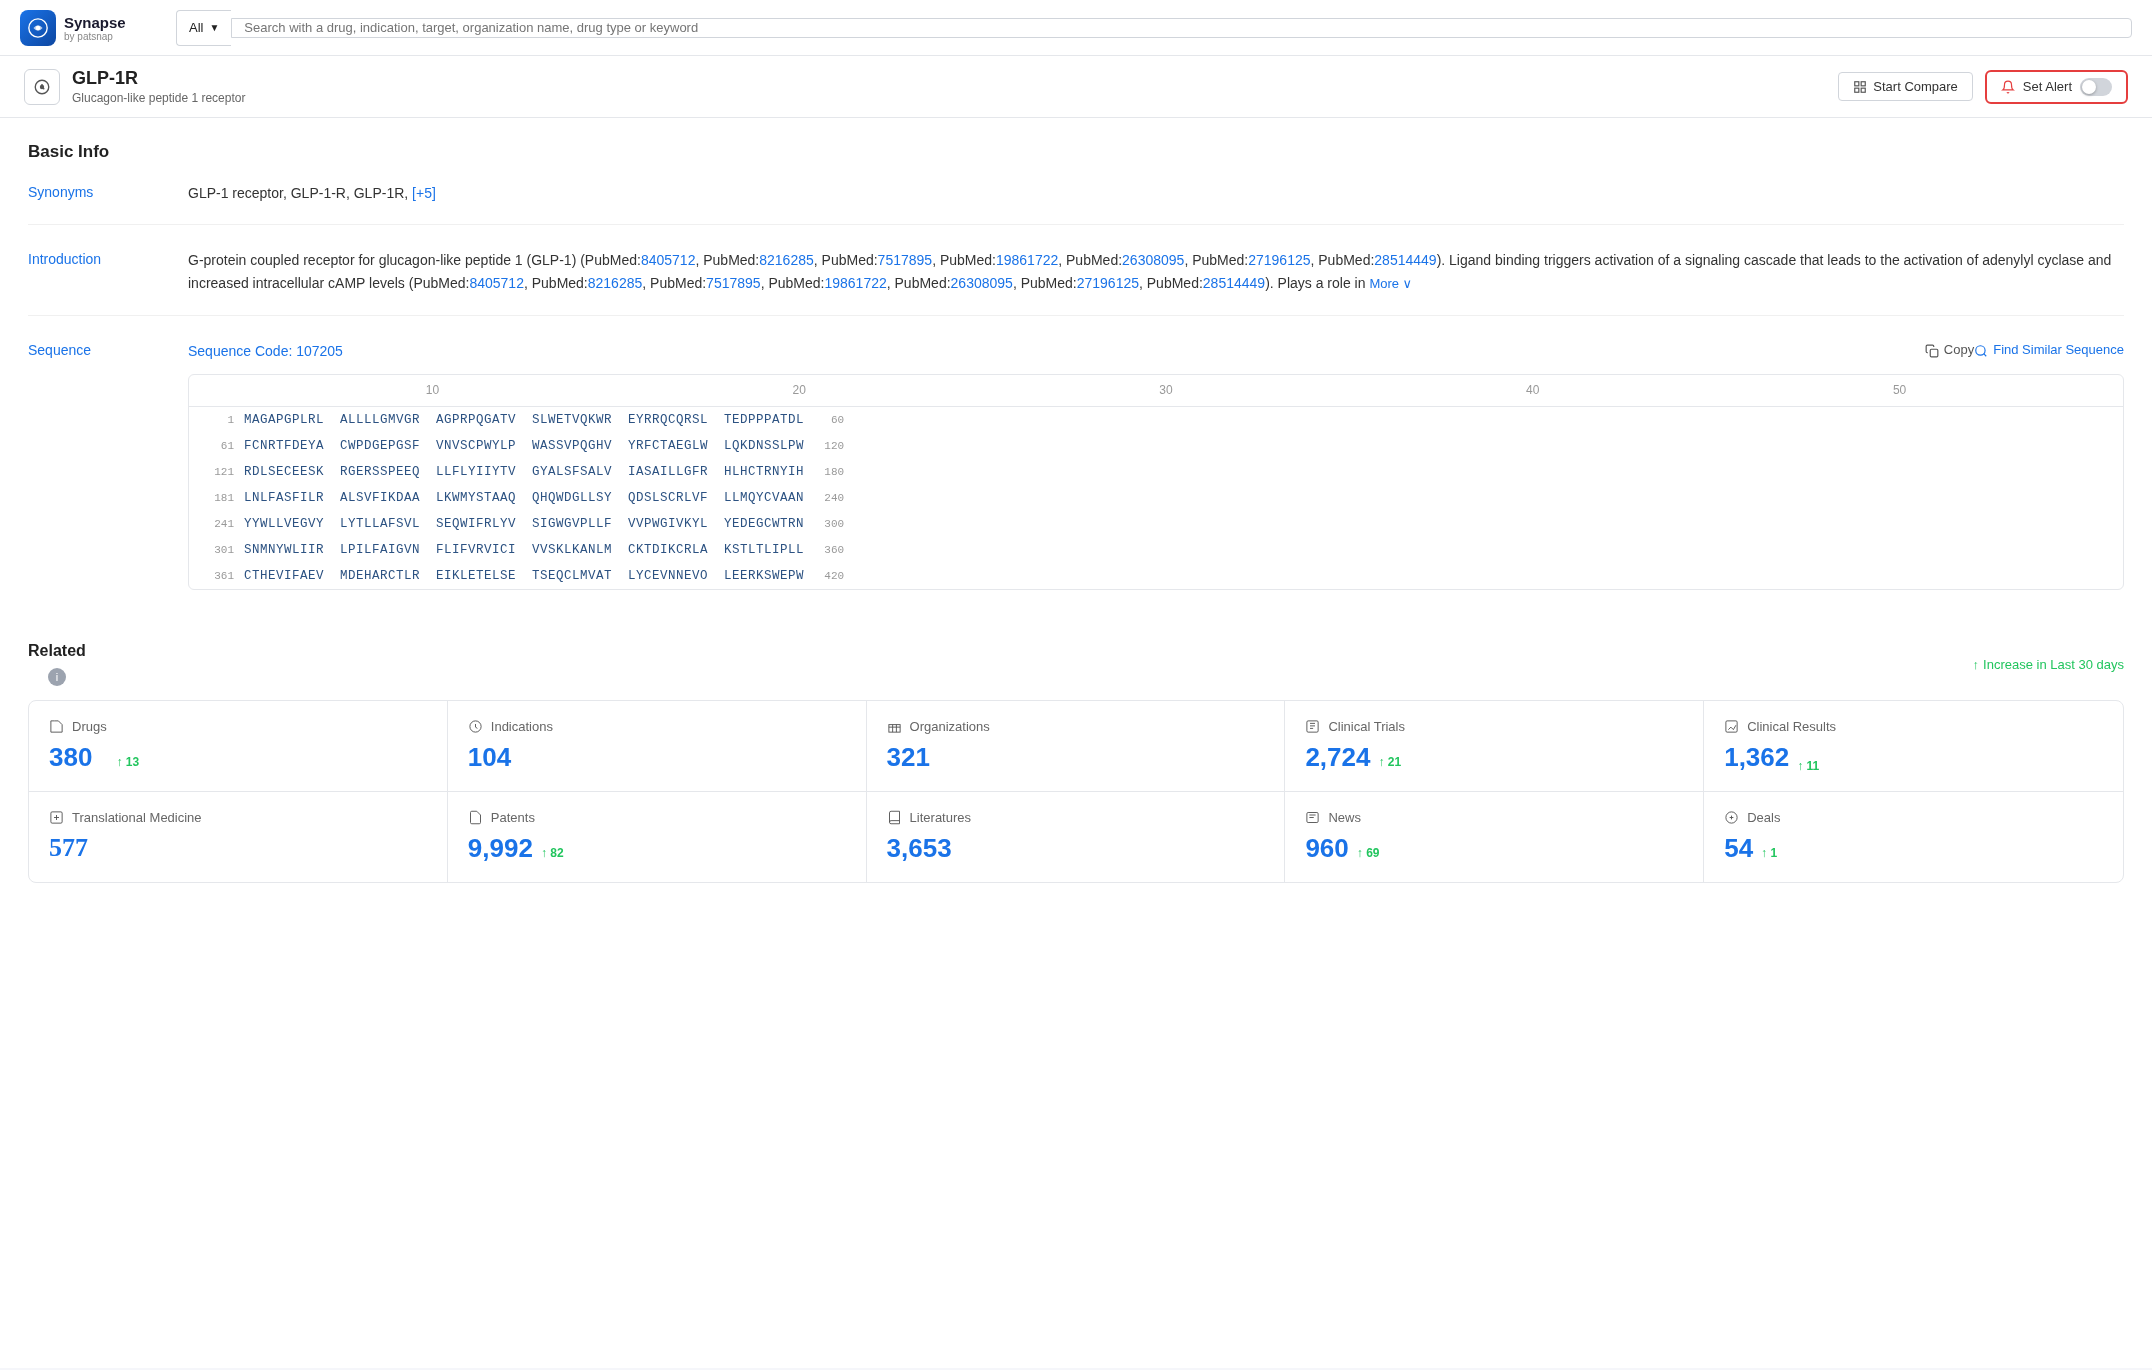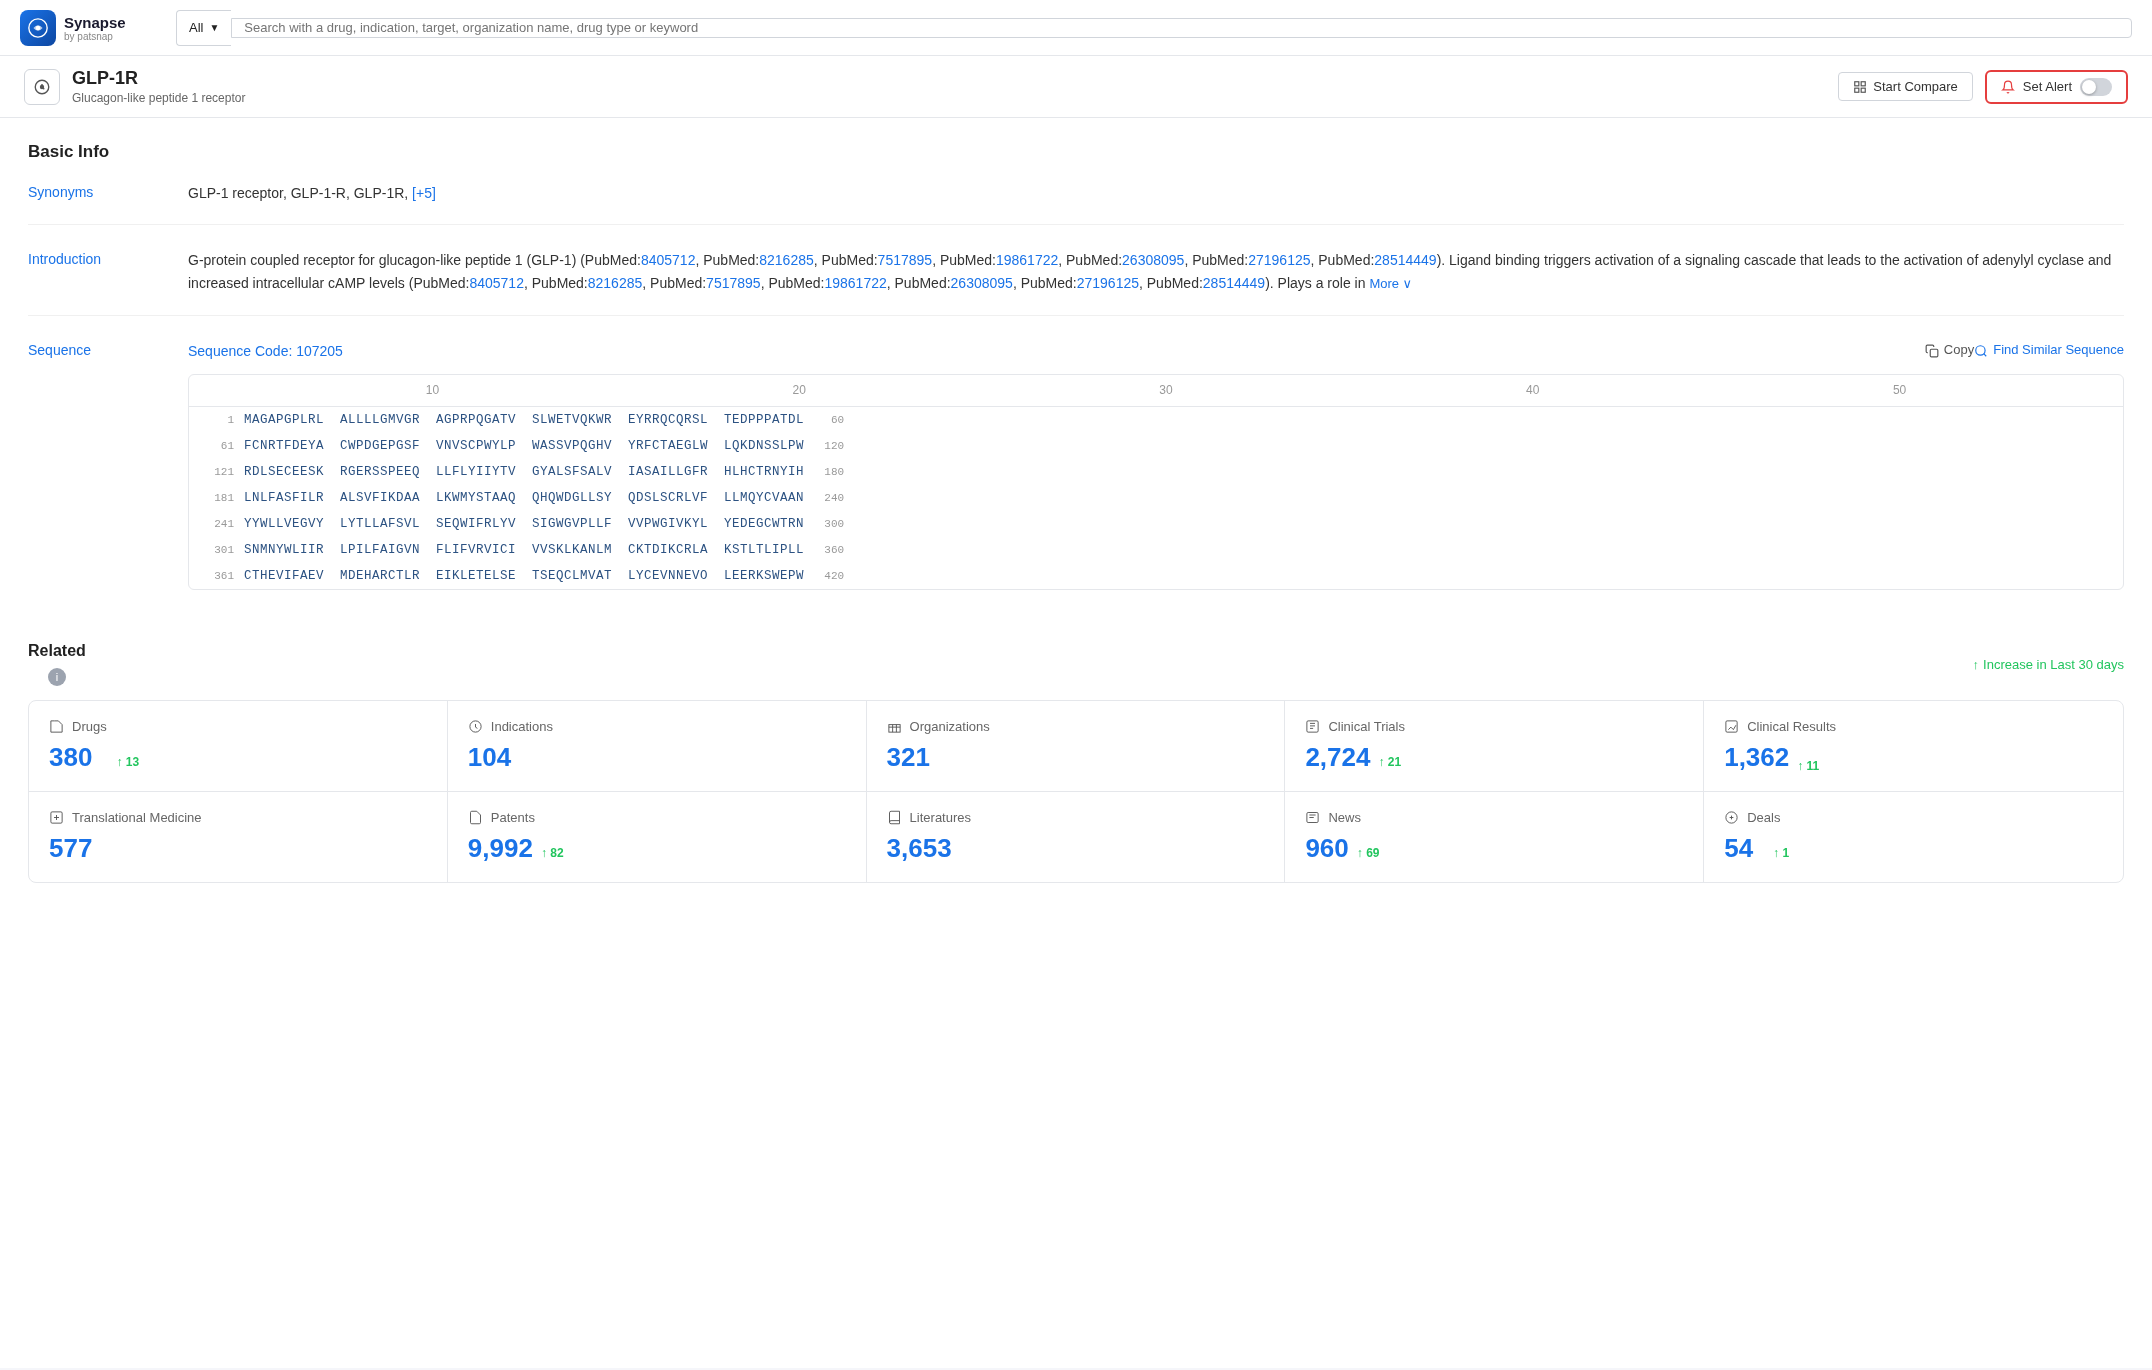--- a/index.html
+++ b/index.html
@@ -471,21 +471,21 @@
     </div>
   </div>
         <div class="related-item">
     <div class="related-item-header">
       <svg width="15" height="15" viewBox="0 0 24 24" fill="none">
               <rect x="3" y="3" width="18" height="18" rx="2" stroke="#555" stroke-width="1.5" fill="none"></rect>
               <path d="M8 12h8M12 8v8" stroke="#555" stroke-width="1.5"></path>
             </svg>
       <span>Translational Medicine</span>
     </div>
-    <div style="display:flex;align-items:baseline;gap:8px;">
+    <div style="display:flex;align-items:baseline;gap:8px;font-family:Liberation Serif, serif;">
       <span class="related-count">577</span>
 
     </div>
   </div>
         <div class="related-item">
     <div class="related-item-header">
       <svg width="15" height="15" viewBox="0 0 24 24" fill="none">
               <path d="M14 2H6a2 2 0 0 0-2 2v16a2 2 0 0 0 2 2h12a2 2 0 0 0 2-2V8z" stroke="#555" stroke-width="1.5" fill="none"></path>
               <polyline points="14 2 14 8 20 8"></polyline>
             </svg>
@@ -523,21 +523,21 @@
     </div>
   </div>
         <div class="related-item">
     <div class="related-item-header">
       <svg width="15" height="15" viewBox="0 0 24 24" fill="none">
               <circle cx="12" cy="12" r="9" stroke="#555" stroke-width="1.5" fill="none"></circle>
               <path d="M9 12h6M12 9v6" stroke="#555" stroke-width="1.5"></path>
             </svg>
       <span>Deals</span>
     </div>
-    <div style="display:flex;align-items:baseline;gap:20px;">
+    <div style="display:flex;align-items:baseline;gap:8px;">
       <span class="related-count">54</span>
       <span class="increase-badge">1</span>
     </div>
   </div>
       </div>
   </div>
 
 </div>
 
 </body></html>

